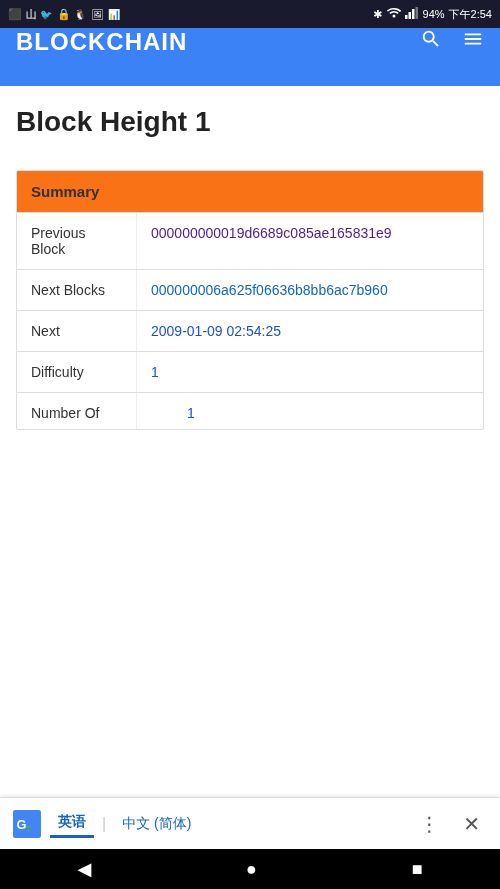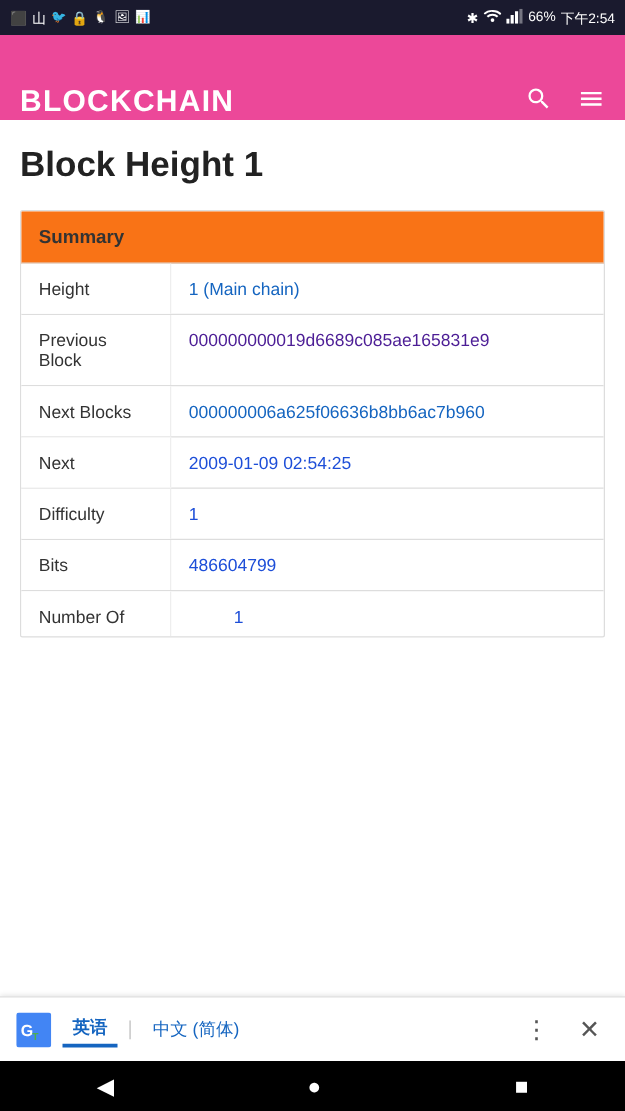--- a/index.html
+++ b/index.html
@@ -32,25 +32,25 @@
       display: flex;
       align-items: center;
       gap: 4px;
     }
     .status-icon {
       font-size: 11px;
     }
 
     
     .navbar {
-      background: #ec4899;
-      color: #fff;
-      height: 68px;
-      display: flex;
-      align-items: flex-end;
+      background: #3b82f6;
+      color: #fff;
+      height: 58px;
+      display: flex;
+      align-items: flex-start;
       justify-content: space-between;
       padding: 0 16px;
     }
     .navbar-brand {
       font-size: 24px;
       font-weight: 900;
       letter-spacing: 1px;
       color: #fff;
     }
     .navbar-icons {
@@ -66,21 +66,21 @@
 
     
     .main-content {
       padding: 20px 16px;
     }
 
     .page-title {
       font-size: 28px;
       font-weight: bold;
       color: #222;
-      margin-bottom: 20px;
+      margin-bottom: 32px;
     }
     .summary-header {
       background: #f97316;
       padding: 12px 14px;
       font-size: 15px;
       font-weight: bold;
       color: #333;
       border-bottom: 1px solid #ddd;
     }
     .summary-row {
@@ -204,21 +204,21 @@
       </svg>
     </span>
     <span class="status-icon">
       <svg width="14" height="12" viewBox="0 0 14 12" fill="white">
         <rect x="0" y="8" width="2.5" height="4"></rect>
         <rect x="3.5" y="5" width="2.5" height="7"></rect>
         <rect x="7" y="2" width="2.5" height="10"></rect>
         <rect x="10.5" y="0" width="2.5" height="12" opacity="0.4"></rect>
       </svg>
     </span>
-    <span class="status-icon">66%</span>
+    <span class="status-icon">94%</span>
     <span class="status-icon">下午2:54</span>
   </div>
 </div>
 
 <div class="navbar">
   <span class="navbar-brand">BLOCKCHAIN</span>
   <div class="navbar-icons">
     <span class="nav-icon">
       <svg width="22" height="22" viewBox="0 0 24 24" fill="white">
         <path d="M15.5 14h-.79l-.28-.27A6.471 6.471 0 0 0 16 9.5 6.5 6.5 0 1 0 9.5 16c1.61 0 3.09-.59 4.23-1.57l.27.28v.79l5 4.99L20.49 19l-4.99-5zm-6 0C7.01 14 5 11.99 5 9.5S7.01 5 9.5 5 14 7.01 14 9.5 11.99 14 9.5 14z"></path>
@@ -231,24 +231,20 @@
     </span>
   </div>
 </div>
 
 <div class="main-content">
   <h1 class="page-title">Block Height 1</h1>
 
   <div class="table-wrapper">
     <div class="summary-header">Summary</div>
 
-    <div class="summary-row">
-      <div class="row-label">Height</div>
-      <div class="row-value link" style="color:#1565c0;">1 (Main chain)</div>
-    </div>
 
 
     <div class="summary-row">
       <div class="row-label">Previous Block</div>
       <div class="row-value link" style="color:#4c1d95; overflow:hidden; white-space:nowrap; text-overflow:ellipsis;">000000000019d6689c085ae165831e9</div>
     </div>
 
     <div class="summary-row">
       <div class="row-label">Next Blocks</div>
       <div class="row-value link" style="color:#1565c0; overflow:hidden; white-space:nowrap; text-overflow:ellipsis;">000000006a625f06636b8bb6ac7b960</div>
@@ -257,24 +253,20 @@
     <div class="summary-row">
       <div class="row-label">Next</div>
       <div class="row-value">2009-01-09 02:54:25</div>
     </div>
 
     <div class="summary-row">
       <div class="row-label">Difficulty</div>
       <div class="row-value">1</div>
     </div>
 
-    <div class="summary-row">
-      <div class="row-label">Bits</div>
-      <div class="row-value">486604799</div>
-    </div>
 
     <div class="summary-row" style="height:36px; overflow:hidden;">
       <div class="row-label">Number Of</div>
       <div class="row-value">1</div>
     </div>
   </div>
 </div>
 
 <div class="translation-bar">
   <div class="translate-logo">

